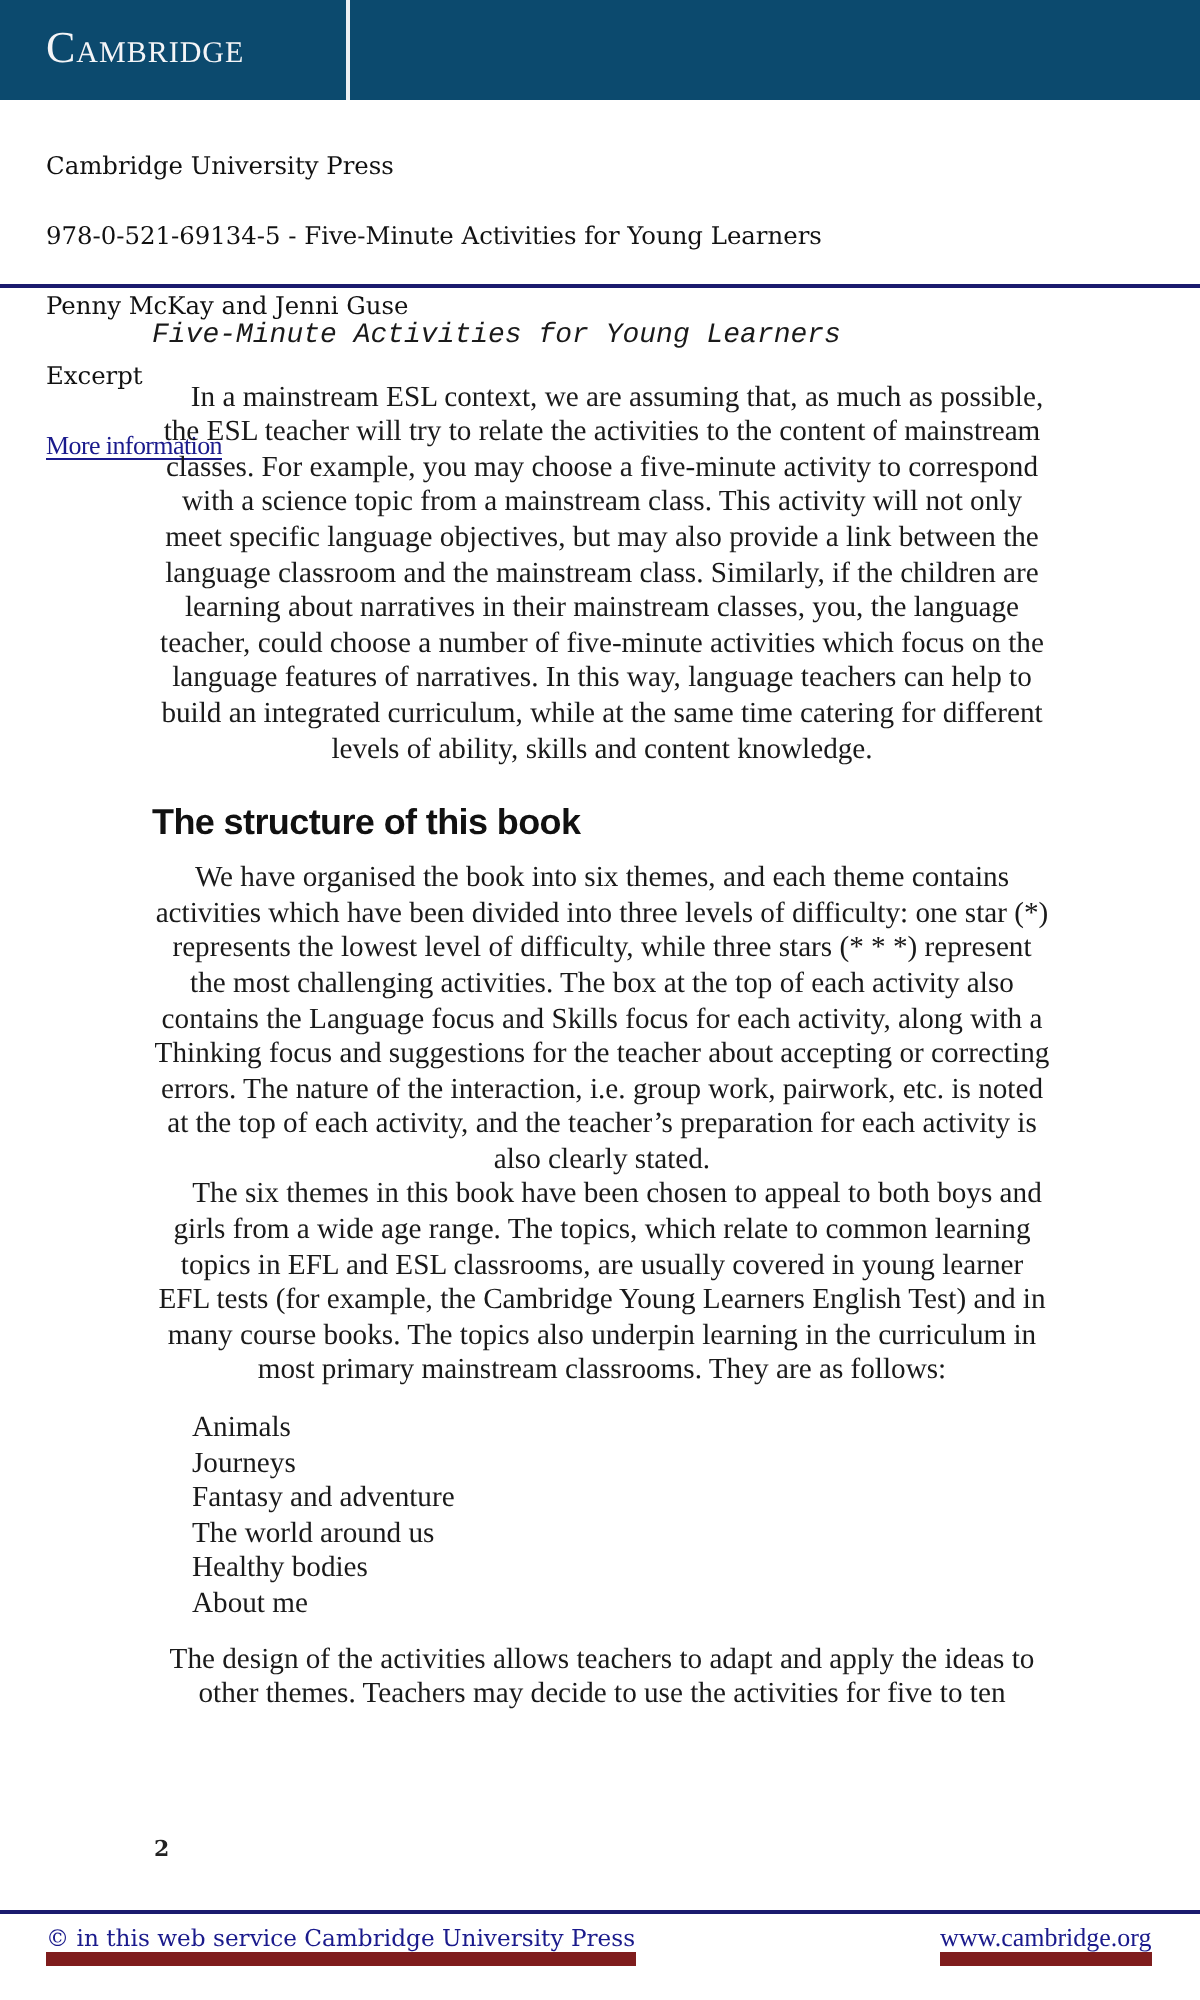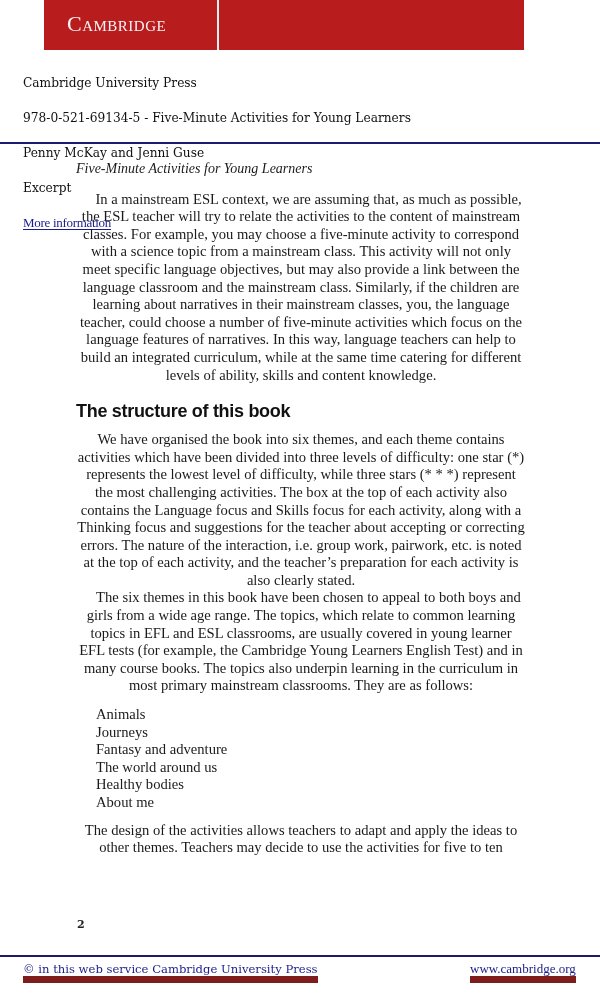--- a/index.html
+++ b/index.html
@@ -1,22 +1,21 @@
 <!DOCTYPE html>
 <html><head>
   <meta charset="utf-8">
   <style>
     * { margin: 0; padding: 0; box-sizing: border-box; }
     html, body { width: 600px; height: 1000px; background: #ffffff; overflow: hidden; }
     body { position: relative; font-family: "DejaVu Serif", serif; color: #1a1a1a; }
 
     .brand-bar {
-      position: absolute; left: 0; top: 0; width: 480px; height: 50px;
-      background: #b91c1c;
-      margin-left: 44px;
+      position: absolute; left: 0; top: 0; width: 600px; height: 50px;
+      background: #0c4a6e;
     }
     .brand-logo {
       position: absolute; left: 23px; top: 11px;
       font-family: "Liberation Serif", serif; font-size: 22px;
       color: #f4f5f7; letter-spacing: 0.5px; font-variant: small-caps;
     }
     .brand-divider {
       position: absolute; left: 173px; top: 0; width: 2px; height: 50px;
       background: #eef0f3;
     }
@@ -40,21 +39,21 @@
     .rule-bottom {
       position: absolute; left: 0; top: 955px; width: 600px; height: 2px; background: #1a1a6e;
     }
 
     .page {
       position: absolute; left: 76px; top: 160px; width: 450px;
       font-family: "Liberation Serif", serif; font-size: 14.6px; line-height: 17.6px;
       color: #1a1a1a;
     }
     .running-head {
-      font-style: italic; font-size: 14px; margin-bottom: 13px;
+      font-style: italic; font-size: 14px; margin-bottom: 13px; font-family: Liberation Mono, monospace;
     }
     .para { text-align: center; }
     .para.indent { text-indent: 15px; }
     .section-heading {
       font-family: "Liberation Sans", sans-serif; font-weight: bold;
       font-size: 18px; line-height: 20px; margin-top: 17px; margin-bottom: 10px;
       letter-spacing: -0.3px; color: #111;
     }
     .theme-list { list-style: none; margin: 11px 0 10px 20px; }
     .theme-list li { line-height: 17.6px; }

